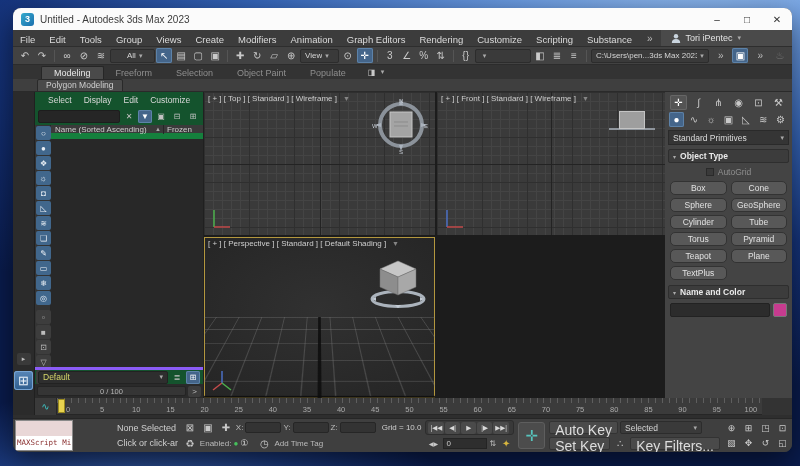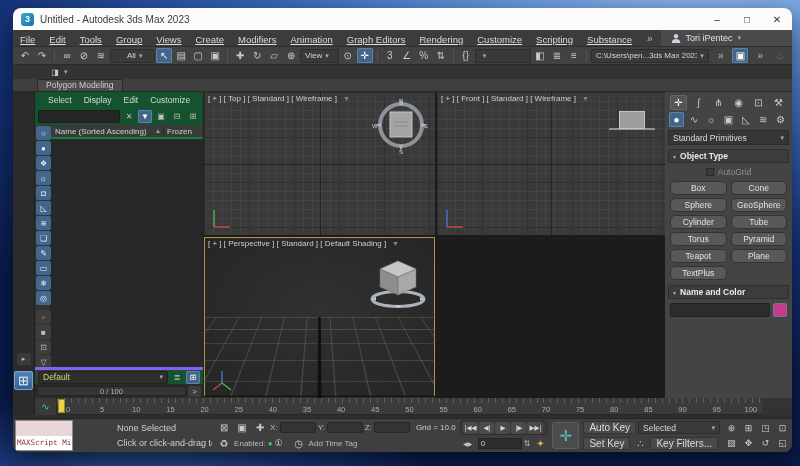--- a/index.html
+++ b/index.html
@@ -21,21 +21,21 @@
   .app-icon { width:13px; height:13px; margin:0 6px 0 8px; border-radius:3px;
     background:linear-gradient(135deg,#35aacd,#1b6fae); color:#fff; font-size:9px; font-weight:bold;
     display:flex; align-items:center; justify-content:center; }
   .title-text { font-size:10px; color:#3c3c3c; }
   .win-controls { margin-left:auto; display:flex; height:100%; }
   .win-btn { width:30px; height:100%; display:flex; align-items:center; justify-content:center;
     font-size:10px; color:#333; }
 
   
   .menubar { height:17px; background:#3c3c3c; display:flex; align-items:center; flex:none; border-bottom:1px solid #2e2e2e; }
-  .menu-item { font-size:9.5px; color:#dcdcdc; padding:0 7px; line-height:16px; white-space:nowrap;text-decoration:underline; }
+  .menu-item { font-size:9.5px; color:#dcdcdc; padding:0 7px; line-height:16px; white-space:nowrap; }
   .menu-overflow { color:#bbb; font-size:10px; padding:0 8px; }
   .user-chip { height:100%; background:#4a4a4a; display:flex; align-items:center; gap:5px;
     padding:0 10px; min-width:140px; }
   .user-name { font-size:9px; color:#e2e2e2; }
   .caret { font-size:7px; color:#aaa; }
 
   
   .toolbar { height:18px; background:#424242; border-bottom:1px solid #2c2c2c; display:flex; align-items:center;
     padding:0 4px; gap:1px; flex:none; }
   .tb-group { display:flex; gap:1px; align-items:center; }
@@ -75,21 +75,21 @@
   .exp-search { height:18px; display:flex; align-items:center; gap:2px; padding:0 3px; flex:none; }
   .exp-input { flex:1; height:13px; background:#262626; border:1px solid #1d1d1d; border-radius:2px; color:#ddd; font-size:8px; padding:0 3px; min-width:0; }
   .sic { width:14px; height:13px; display:flex; align-items:center; justify-content:center; font-size:8px; color:#c3c3c3; border-radius:2px; flex:none; }
   .sic.active { background:#44658a; color:#fff; box-shadow:inset 0 0 0 1px #5d82a8; }
   .exp-body { flex:1; display:flex; min-height:0; }
   .exp-strip { width:16px; background:#333; border-right:1px solid #272727; display:flex; flex-direction:column; gap:1px; padding-top:1px; }
   .tic { width:15px; height:14px; display:flex; align-items:center; justify-content:center; font-size:8px;
     color:#e8eef4; background:#41678c; border-radius:2px; margin-left:1px; flex:none; }
   .tic.grey { background:#3d3d3d; color:#bdbdbd; }
   .exp-right { flex:1; display:flex; flex-direction:column; min-width:0; }
-  .exp-header { height:14px; background:#3a3a3a; border-bottom:2px solid #15803d; display:flex; align-items:center; flex:none; }
+  .exp-header { height:14px; background:#3a3a3a; border-bottom:6px solid #15803d; display:flex; align-items:center; flex:none; }
   .exp-col-name { flex:1; font-size:8px; color:#d0d0d0; padding-left:4px; display:flex; align-items:center; gap:4px; min-width:0; white-space:nowrap; overflow:hidden;}
   .sort-caret { font-size:6px; color:#aaa; margin-left:auto; padding-right:2px; }
   .exp-col-frozen { width:40px; border-left:1px solid #272727; font-size:8px; color:#d0d0d0; padding-left:3px; }
   .exp-list { flex:1; background:#282828; }
   .exp-layer { height:17px; display:flex; align-items:center; gap:2px; padding:0 3px; border-top:3px solid #8b5cf6; flex:none; }
   .layer-dd { flex:1; height:13px; background:#2e2e2e; border:1px solid #222; border-radius:2px;
     display:flex; align-items:center; padding:0 4px; }
   .layer-val { flex:1; font-size:8.5px; color:#d6d66a; }
   .exp-progress { height:14px; background:#2a2a2a; display:flex; align-items:center; padding:0 2px; gap:2px; flex:none; }
   .prog-track { flex:1; height:10px; background:#353535; border:1px solid #242424; border-radius:2px;
@@ -180,21 +180,21 @@
   .sb-grid { font-size:8px; color:#cfcfcf; margin-left:4px; white-space:nowrap; }
   .dot { color:#46c05c; font-size:8px; }
   .badge { color:#ddd; font-size:9px; }
   .playpanel { background:#393939; border:1px solid #2d2d2d; border-radius:3px; padding:0 2px; gap:1px; }
   .pbtn { min-width:15px; height:12px; background:#4a4a4a; border-radius:2px; color:#d8d8d8;
     font-size:6.5px; display:flex; align-items:center; justify-content:center; padding:0 2px; }
   .frame-field { width:44px; height:11px; background:#2e2e2e; border:1px solid #242424; color:#ccc; font-size:8px; padding:0 2px; }
   .gold { color:#d8b63e; }
   .bigkey { width:27px; height:27px; align-self:center; background:#4c4c4c; border:1px solid #5e5e5e;
     border-radius:3px; color:#57c4bd; font-size:15px; display:flex; align-items:center; justify-content:center; flex:none; }
-  .kbtn { height:13px; background:#4a4a4a; border:1px solid #333; border-radius:2px; color:#ddd; font-size:10px; padding:0 5px;
+  .kbtn { height:13px; background:#4a4a4a; border:1px solid #333; border-radius:2px; color:#ddd; font-size:14px; padding:0 5px;
     font-family:"Liberation Sans",sans-serif; white-space:nowrap; }
   .sel-dd { width:82px; height:13px; background:#3a3a3a; border:1px solid #2c2c2c; border-radius:2px;
     display:flex; align-items:center; padding:0 4px; }
   .sel-dd span:first-child { flex:1; font-size:8.5px; color:#d6d6d6; }
   .nav-grid .ic { width:15px; height:13px; font-size:9px; }
 </style>
 </head>
 <body>
 
 <div class="desktop">
@@ -291,20 +291,28 @@
       <span class="tb-group">
           <span class="ic active">▣</span>
         </span>
       <span class="menu-overflow">»</span>
       <span class="tb-group">
           <span class="ic disabled">♨</span>
         </span>
     </div>
 
     <div class="ribbon-tabs">
+      <span style="display:flex;align-items:flex-end;">
+
+      <span class="rtab active">Modeling</span>
+          <span class="rtab">Freeform</span>
+          <span class="rtab">Selection</span>
+          <span class="rtab">Object Paint</span>
+          <span class="rtab">Populate</span>
+        </span>
       <span class="ribbon-extra">
         <span class="ic" style="width:12px;height:10px;font-size:8px;">◨</span>
         <span class="caret">▾</span>
       </span>
     </div>
     <div class="ribbon-panelrow">
       <span class="rpanel-chip">Polygon Modeling</span>
     </div>
 
     <div class="main">

